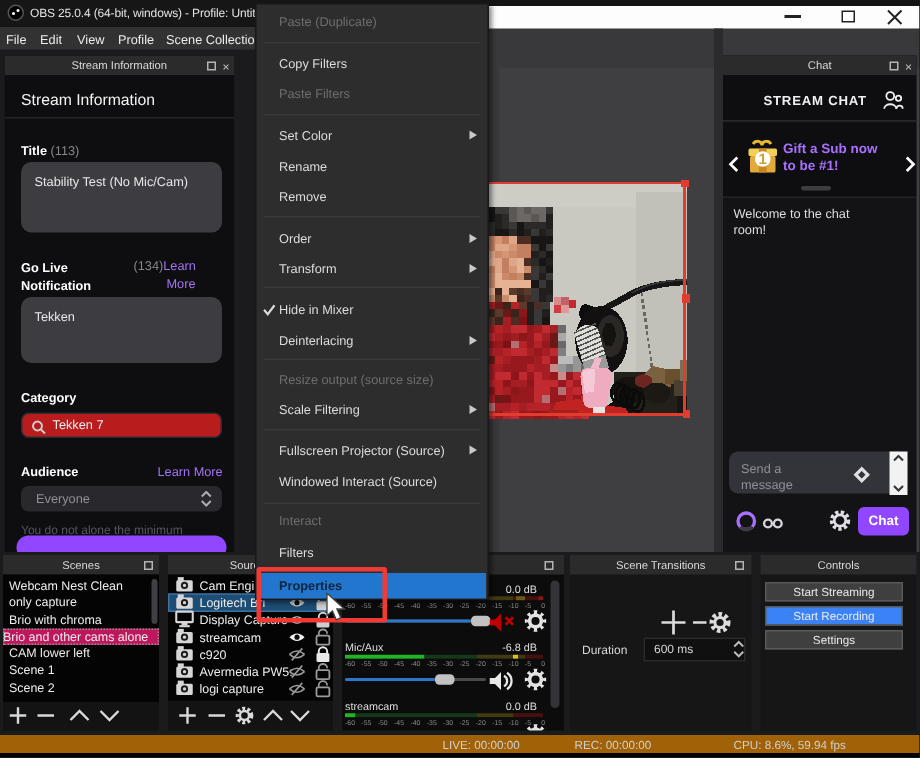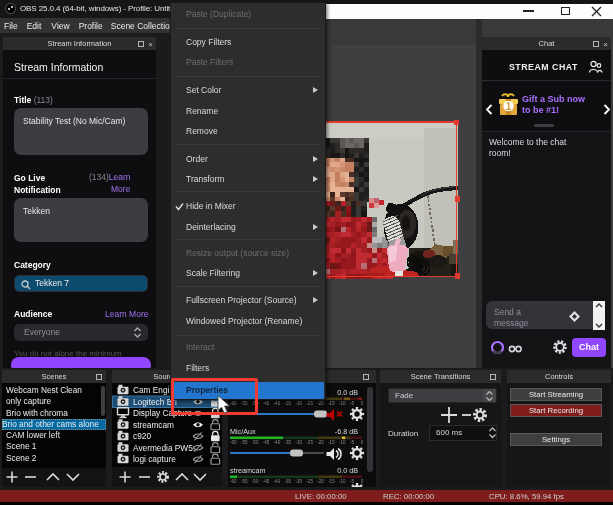--- a/index.html
+++ b/index.html
@@ -399,21 +399,21 @@
   <div style="position:relative;width:100%;height:318px;font-size:8.5px;color:#fff">
     <div class="a" style="left:11px;top:11px;font-size:10.5px;font-weight:400;color:#f2f2f2">Stream Information</div>
     <div class="a" style="left:0;top:28px;width:153px;height:1px;background:#242428"></div>
     <div class="a" style="left:11px;top:45px;font-weight:bold">Title <span style="font-weight:normal;color:#86868c">(113)</span></div>
     <div class="a" style="left:11px;top:58px;width:134px;height:47px;background:#3c3c41;border-radius:7px;color:#e8e8ea;padding:8px 0 0 9px;font-size:8.5px">Stability Test (No Mic/Cam)</div>
     <div class="a" style="left:11px;top:122px;font-weight:bold;line-height:12px">Go Live<br>Notification</div>
     <div class="a" style="left:86px;top:122px;color:#86868c">(134)<span style="color:#a473f2">Learn</span></div>
     <div class="a" style="left:108px;top:134px;color:#a473f2">More</div>
     <div class="a" style="left:11px;top:148px;width:134px;height:44px;background:#3c3c41;border-radius:7px;color:#e8e8ea;padding:8px 0 0 9px;font-size:8.5px">Tekken</div>
     <div class="a" style="left:11px;top:210px;font-weight:bold">Category</div>
-    <div class="a" style="left:11px;top:225px;width:134px;height:17px;background:#0c4a6e;border:1px solid #2c2c31;border-radius:5px;color:#ececee;line-height:15px">
+    <div class="a" style="left:11px;top:225px;width:134px;height:17px;background:#b91c1c;border:1px solid #2c2c31;border-radius:5px;color:#ececee;line-height:15px">
       <svg style="position:absolute;left:6px;top:3.5px" width="10" height="10">
           <circle cx="4" cy="4" r="3" fill="none" stroke="#cdcdd0" stroke-width="1.3"></circle>
           <path d="M6.3,6.3 L9,9" stroke="#cdcdd0" stroke-width="1.3"></path>
         </svg>
       <span style="margin-left:20px">Tekken 7</span>
     </div>
     <div class="a" style="left:11px;top:259px;font-weight:bold">Audience</div>
     <div class="a" style="left:102px;top:259px;color:#a473f2">Learn More</div>
     <div class="a" style="left:11px;top:274px;width:134px;height:17px;background:#28282d;border-radius:5px;color:#909096;line-height:17px"><span style="margin-left:10px">Everyone</span>
       <svg style="position:absolute;right:6px;top:3px" width="9" height="11">
@@ -486,21 +486,21 @@
         <circle cx="8" cy="8" r="3.8" fill="none" stroke="#dedee3" stroke-width="1.8"></circle>
       </svg>
     <div class="a" style="left:90px;top:288px;width:34px;height:19px;background:#9147ff;border-radius:4px;color:#fff;font-weight:bold;font-size:9px;text-align:center;line-height:19px">Chat</div>
   </div>
 </div>
 
 <div class="a" style="left:2px;top:370px;width:104px;height:117px;background:#131313">
   <div class="ttl" style="height:13px;position:relative">Scenes<div class="dockico" style="right:4px"></div></div>
   <div class="a" style="left:0;top:13px;width:104px;height:85px;background:#040404;font-size:8.3px;color:#ececec">
     <div style="padding:2px 0 0 4px;line-height:11.3px;white-space:nowrap">Webcam Nest Clean<br>only capture<br>Brio with chroma</div>
-    <div style="margin-top:0;background:#0369a1;outline:1px dotted #8f8f8f;outline-offset:-1px;padding-left:0;line-height:11.3px;white-space:nowrap">Brio and other cams alone</div>
+    <div style="margin-top:0;background:#be185d;outline:1px dotted #8f8f8f;outline-offset:-1px;padding-left:0;line-height:11.3px;white-space:nowrap">Brio and other cams alone</div>
     <div style="padding-left:4px;line-height:11.3px;white-space:nowrap">CAM lower left<br>Scene 1<br>Scene 2</div>
     <div class="a" style="right:1px;top:3px;width:4px;height:30px;background:#3f3f44;border-radius:2px"></div>
   </div>
   <svg class="a" style="left:3px;top:100px" width="98" height="15" fill="none" stroke="#d9d9d9" stroke-width="1.6">
     <path d="M7,1.5 L7,12.5 M1.5,7 L12.5,7"></path>
       <path d="M20,7 L31,7"></path>
       <path d="M42,10 L48,4 L54,10"></path>
       <path d="M62,4 L68,10 L74,4"></path>
   </svg>
 </div>
@@ -668,51 +668,44 @@
         </g>
 <path d="M127.7,99.9 L130.3,99.9 L129.9,101.9 L132.0,102.8 L133.1,101.1 L134.9,102.9 L133.2,104.0 L134.1,106.1 L136.1,105.7 L136.1,108.3 L134.1,107.9 L133.2,110.0 L134.9,111.1 L133.1,112.9 L132.0,111.2 L129.9,112.1 L130.3,114.1 L127.7,114.1 L128.1,112.1 L126.0,111.2 L124.9,112.9 L123.1,111.1 L124.8,110.0 L123.9,107.9 L121.9,108.3 L121.9,105.7 L123.9,106.1 L124.8,104.0 L123.1,102.9 L124.9,101.1 L126.0,102.8 L128.1,101.9 L127.7,99.9 L130.3,99.9 Z" fill="#e2e2e2"></path>
         <circle cx="129" cy="107" r="2.7" fill="#0c0c0c"></circle>
 <rect x="139" y="4" width="6" height="85" rx="3" fill="#333338"></rect>
 </g>
     </svg>
 </div>
 
 <div class="a" style="left:380px;top:370px;width:121px;height:117px;background:#161616">
   <div class="ttl" style="height:13px;position:relative">Scene Transitions<div class="dockico" style="right:5px"></div></div>
-  <div class="a" style="left:8px;top:18px;width:109px;height:15px;background:#3e3e42;border:1px solid #232323;color:#cfcfcf;font-size:8px;line-height:13px"><span style="margin-left:6px">Fade</span>
-    <div class="a" style="right:0;top:0;width:13px;height:13px;background:#464649"></div>
-    <svg class="a" style="right:2px;top:1px" width="9" height="12">
-        <path d="M1.5,4.5 L4.5,1.5 L7.5,4.5" fill="none" stroke="#bbb" stroke-width="1.2"></path>
-        <path d="M1.5,7.5 L4.5,10.5 L7.5,7.5" fill="none" stroke="#bbb" stroke-width="1.2"></path>
-      </svg>
-  </div>
   <svg class="a" style="left:60px;top:36px" width="60" height="18" fill="none" stroke="#dcdcdc" stroke-width="1.8">
     <path d="M9,1 L9,17 M1,9 L17,9"></path>
       <path d="M22,9 L31,9"></path>
     <circle cx="40" cy="9" r="5.4" stroke-width="3.2" stroke-dasharray="2.3 1.75"></circle>
       <circle cx="40" cy="9" r="3.4" stroke-width="2"></circle>
   </svg>
   <div class="a" style="left:8px;top:59px;color:#d6d6d6;font-size:8px">Duration</div>
   <div class="a" style="left:49px;top:55px;width:68px;height:16px;background:#101010;border:1px solid #2a2a2a;color:#d6d6d6;font-size:8px;line-height:14px"><span style="margin-left:6px">600 ms</span></div>
   <svg class="a" style="left:108px;top:56px" width="9" height="14">
       <path d="M1.5,5 L4.5,2 L7.5,5" fill="none" stroke="#bbb" stroke-width="1.3"></path>
       <path d="M1.5,8.5 L4.5,11.5 L7.5,8.5" fill="none" stroke="#bbb" stroke-width="1.3"></path>
     </svg>
 </div>
 
 <div class="a" style="left:507px;top:370px;width:104px;height:117px;background:#161616">
   <div class="ttl" style="height:13px">Controls</div>
   <div class="a" style="left:3px;top:18px;width:92px;font-size:7.8px;color:#e9e9e9;text-align:center">
     <div style="height:13px;line-height:12px;background:#3f3f3f;border:1px solid #595959;margin-bottom:3.2px">Start Streaming</div>
-    <div style="height:13px;line-height:12px;background:#7f1d1d;border:1px solid #595959;margin-bottom:16px">Start Recording</div>
+    <div style="height:13px;line-height:12px;background:#3b82f6;border:1px solid #595959;margin-bottom:3px">Start Recording</div>
     <div style="height:13px;line-height:12px;background:#3f3f3f;border:1px solid #595959;margin-bottom:3.2px">Settings</div>
   </div>
 </div>
 
-<div class="a" style="left:0;top:490px;width:613px;height:12px;background:#7f1d1d;color:#cfcfcf;font-size:7.8px">
+<div class="a" style="left:0;top:490px;width:613px;height:12px;background:#a16207;color:#cfcfcf;font-size:7.8px">
   <span class="a" style="left:295px;top:2px">LIVE: 00:00:00</span>
   <span class="a" style="left:383px;top:2px">REC: 00:00:00</span>
   <span class="a" style="left:489px;top:2px">CPU: 8.6%, 59.94 fps</span>
 </div>
 <div class="a" style="left:0;top:502px;width:613px;height:3px;background:#000"></div>
 
 <div class="a" id="ctx" style="left:170px;top:2px;width:156px;height:398px;background:#2d2d2d;border:1px solid #191919;box-shadow:2px 2px 3px rgba(0,0,0,.45);font-size:8.5px;color:#dcdcdc">
   <div class="a" style="left:15px;top:5.5px;color:#6e6e6e;font-weight:400">Paste (Duplicate)</div>
 <div class="a" style="left:5px;top:25.0px;width:144px;height:1px;background:#3b3b3b"></div>
 <div class="a" style="left:15px;top:33.5px;color:#dcdcdc;font-weight:400">Copy Filters</div>
@@ -734,21 +727,21 @@
     </svg>
 <div class="a" style="left:15px;top:218.5px;color:#dcdcdc;font-weight:400">Deinterlacing</div>
 <div class="a" style="left:142px;top:220.5px;width:0;height:0;border-left:5px solid #c9c9c9;border-top:3.5px solid transparent;border-bottom:3.5px solid transparent"></div>
 <div class="a" style="left:5px;top:235.5px;width:144px;height:1px;background:#3b3b3b"></div>
 <div class="a" style="left:15px;top:244.5px;color:#6e6e6e;font-weight:400">Resize output (source size)</div>
 <div class="a" style="left:15px;top:264.5px;color:#dcdcdc;font-weight:400">Scale Filtering</div>
 <div class="a" style="left:142px;top:266.5px;width:0;height:0;border-left:5px solid #c9c9c9;border-top:3.5px solid transparent;border-bottom:3.5px solid transparent"></div>
 <div class="a" style="left:5px;top:282.5px;width:144px;height:1px;background:#3b3b3b"></div>
 <div class="a" style="left:15px;top:291.5px;color:#dcdcdc;font-weight:400">Fullscreen Projector (Source)</div>
 <div class="a" style="left:142px;top:293.5px;width:0;height:0;border-left:5px solid #c9c9c9;border-top:3.5px solid transparent;border-bottom:3.5px solid transparent"></div>
-<div class="a" style="left:15px;top:312.5px;color:#dcdcdc;font-weight:400">Windowed Projector (Rename)</div>
+<div class="a" style="left:15px;top:312.5px;color:#dcdcdc;font-weight:400">Windowed Interact (Source)</div>
 <div class="a" style="left:5px;top:331.5px;width:144px;height:1px;background:#3b3b3b"></div>
 <div class="a" style="left:15px;top:338.5px;color:#6e6e6e;font-weight:400">Interact</div>
 <div class="a" style="left:15px;top:359.5px;color:#dcdcdc;font-weight:400">Filters</div>
 <div class="a" style="left:3px;top:378.5px;width:150px;height:17px;background:#2376cd"></div>
 <div class="a" style="left:15px;top:381.5px;color:#10253c;font-weight:700">Properties</div>
 </div>
 
 <div class="a" style="left:171px;top:378px;width:87px;height:37px;border:3.6px solid #f23a35;border-radius:2px"></div>
 
 <svg class="a" style="left:217px;top:395px" width="16" height="20">

